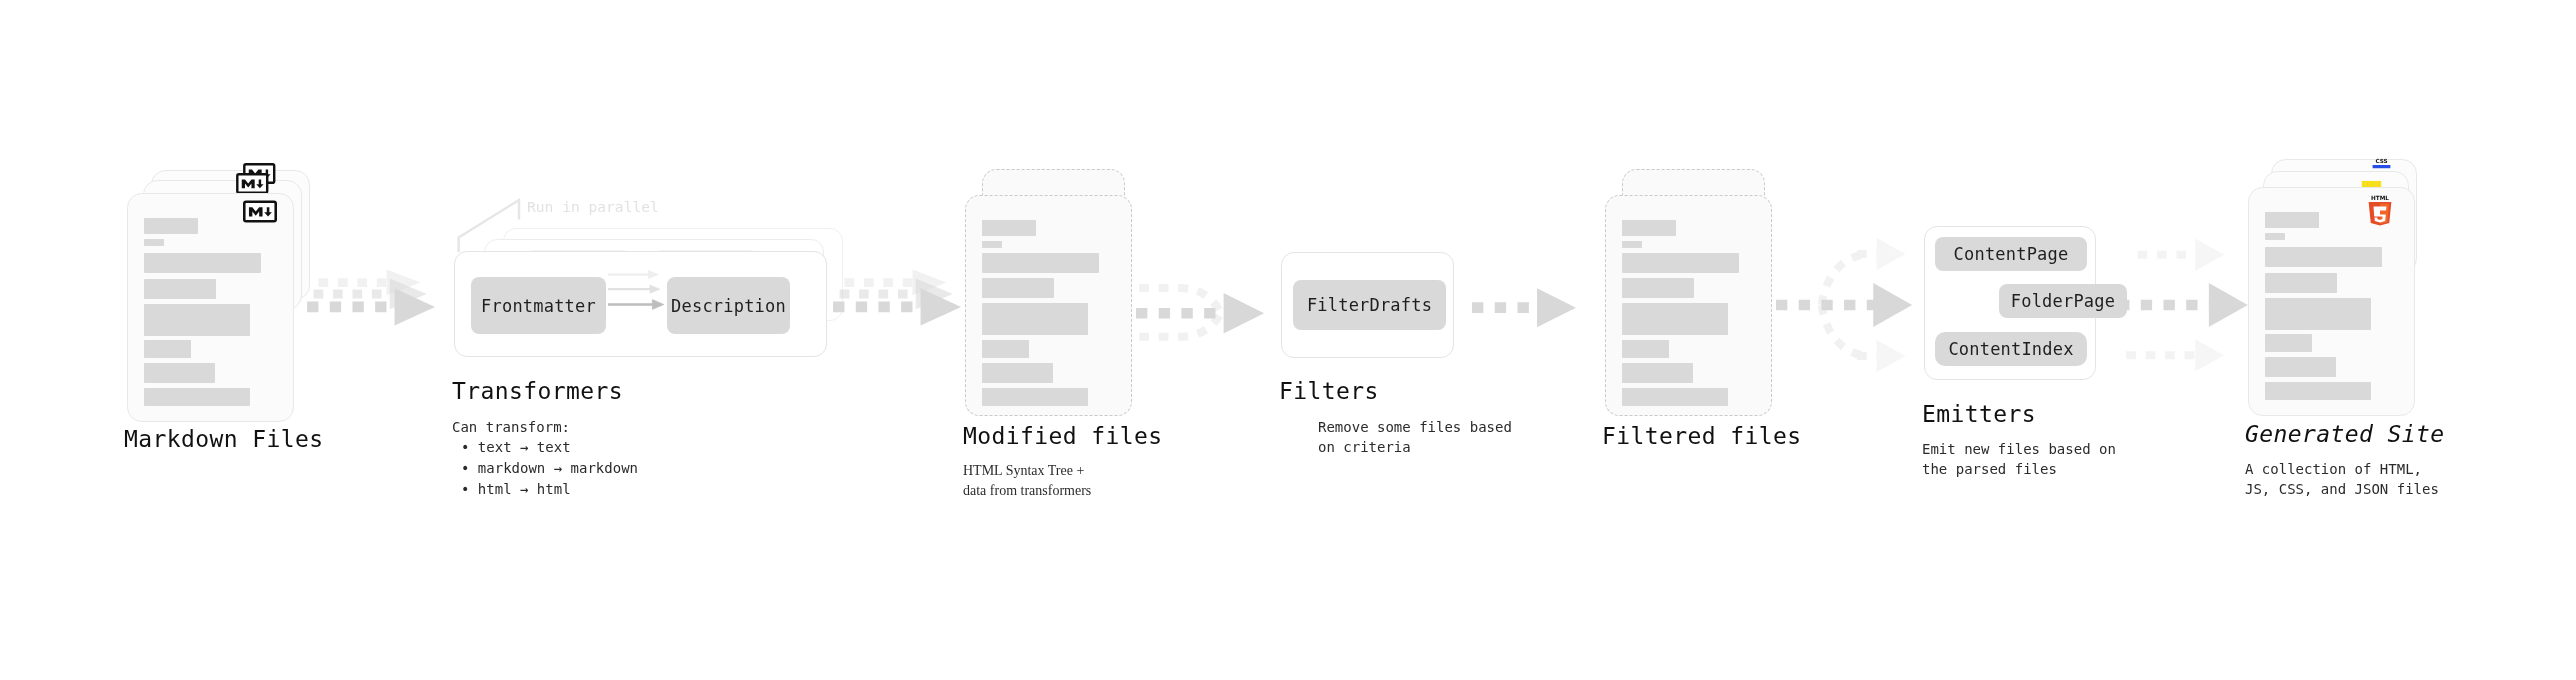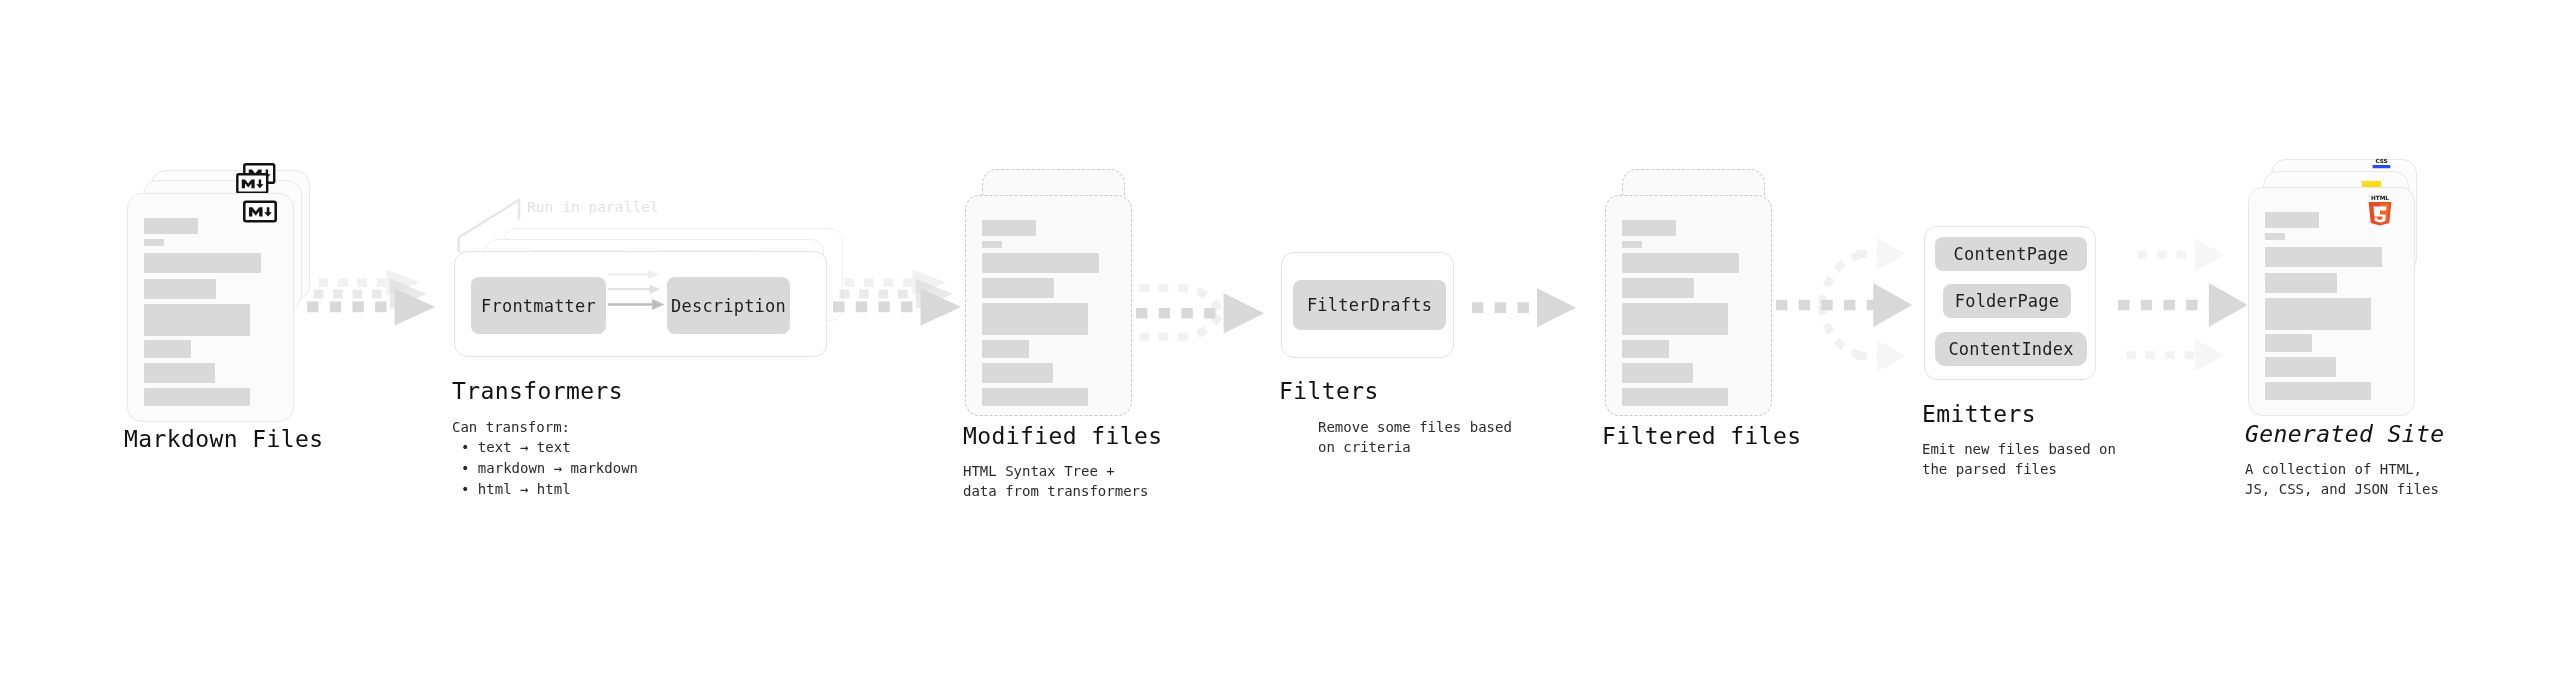--- a/index.html
+++ b/index.html
@@ -235,21 +235,21 @@
       <div class="doc-bar" style="left:16.3px; top:24.4px; width:54px; height:15.4px;"></div>
       <div class="doc-bar" style="left:16.3px; top:45px; width:19.5px; height:6.5px;"></div>
       <div class="doc-bar" style="left:16.3px; top:57px; width:117px; height:20.3px;"></div>
       <div class="doc-bar" style="left:16.3px; top:82px; width:72px; height:20.3px;"></div>
       <div class="doc-bar" style="left:16.3px; top:107px; width:106px; height:32px;"></div>
       <div class="doc-bar" style="left:16.3px; top:144px; width:47px; height:18px;"></div>
       <div class="doc-bar" style="left:16.3px; top:167px; width:71px; height:20.3px;"></div>
       <div class="doc-bar" style="left:16.3px; top:192px; width:106px; height:18px;"></div>
     </div>
     <div class="title" style="left:963px; top:423px;">Modified files</div>
-    <div class="caption" style="left:963px; top:461px;">HTML Syntax Tree +
+    <div class="caption" style="left:963px; top:461px;font-family:Liberation Serif, serif;">HTML Syntax Tree +
 data from transformers</div>
   </div>
 
   <div class="abs" style="left:1136px; top:249px;">
     <svg width="146" height="130" viewBox="0 0 180 160">
       <g opacity="0.45">
         <path d="M4 48 H54 Q88 48 104 78" fill="none" stroke="#e0e0e0" stroke-width="10" stroke-dasharray="12 12"></path>
       </g>
       <g opacity="0.45">
         <path d="M4 108 H54 Q88 108 104 80" fill="none" stroke="#e0e0e0" stroke-width="10" stroke-dasharray="12 12"></path>
@@ -306,21 +306,21 @@
       <g opacity="1">
         <line x1="0" y1="95" x2="122" y2="95" stroke="#d8d8d8" stroke-width="13" stroke-dasharray="14 14"></line>
         <polygon points="120,68 168,95 120,122" fill="#d8d8d8"></polygon>
       </g>
     </svg>
   </div>
 
   <div class="abs">
     <div class="groupbox" style="left:1924px; top:226px; width:172px; height:154px;"></div>
     <div class="chip" style="left:1935px; top:237px; width:152px; height:34px;">ContentPage</div>
-    <div class="chip" style="left:1943px; top:284px; width:128px; height:34px;">FolderPage</div>
+    <div class="chip" style="left:1999px; top:284px; width:128px; height:34px;">FolderPage</div>
     <div class="chip" style="left:1935px; top:332px; width:152px; height:34px;border-radius:10px;">ContentIndex</div>
     <div class="title" style="left:1922px; top:401px;">Emitters</div>
     <div class="caption" style="left:1922px; top:439px;">Emit new files based on
 the parsed files</div>
   </div>
 
   <div class="abs" style="left:2110px; top:228px;">
     <svg width="154" height="154" viewBox="0 0 190 190">
       <g opacity="0.45">
         <line x1="34" y1="33" x2="110" y2="33" stroke="#e6e6e6" stroke-width="10" stroke-dasharray="12 12"></line>

